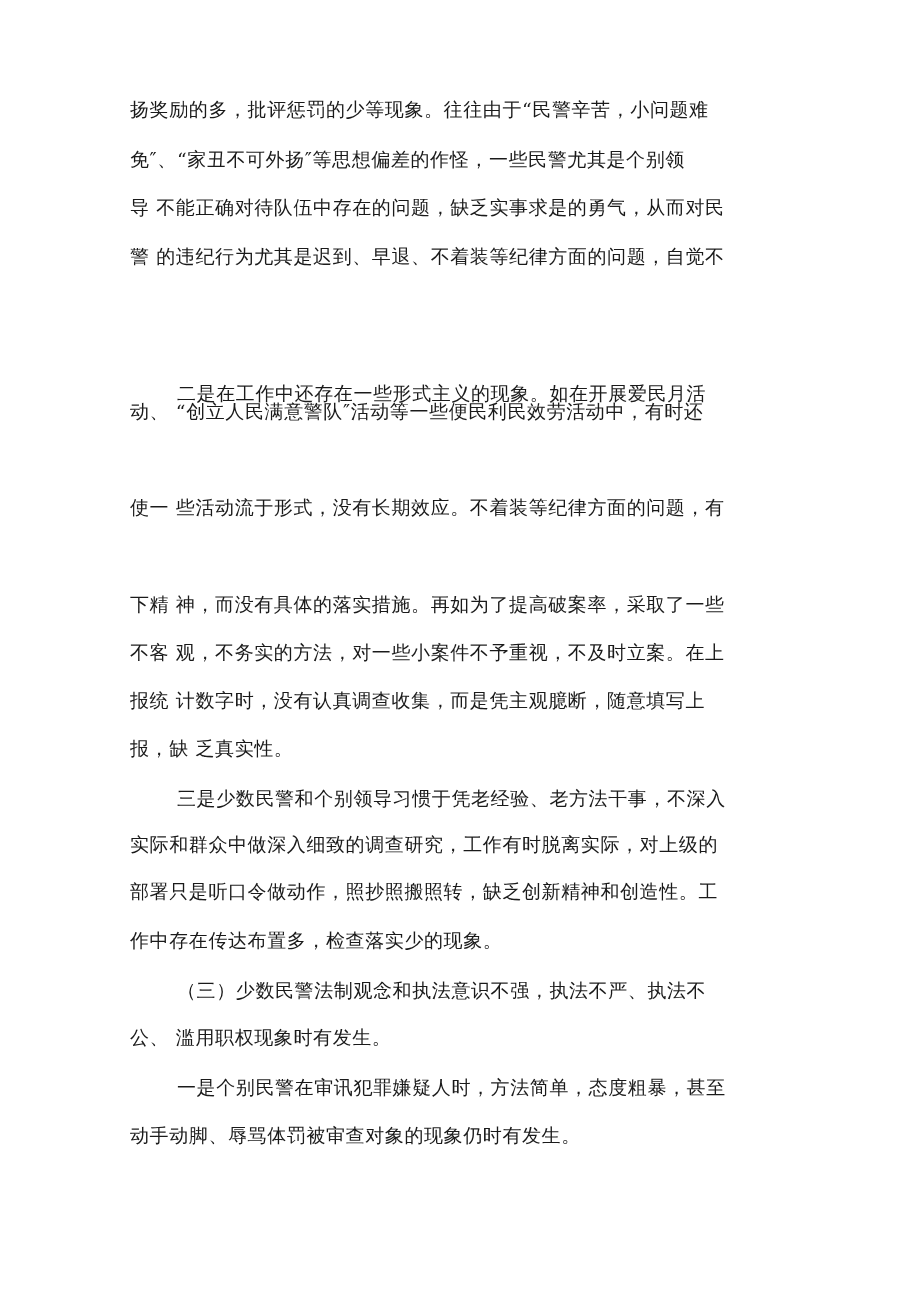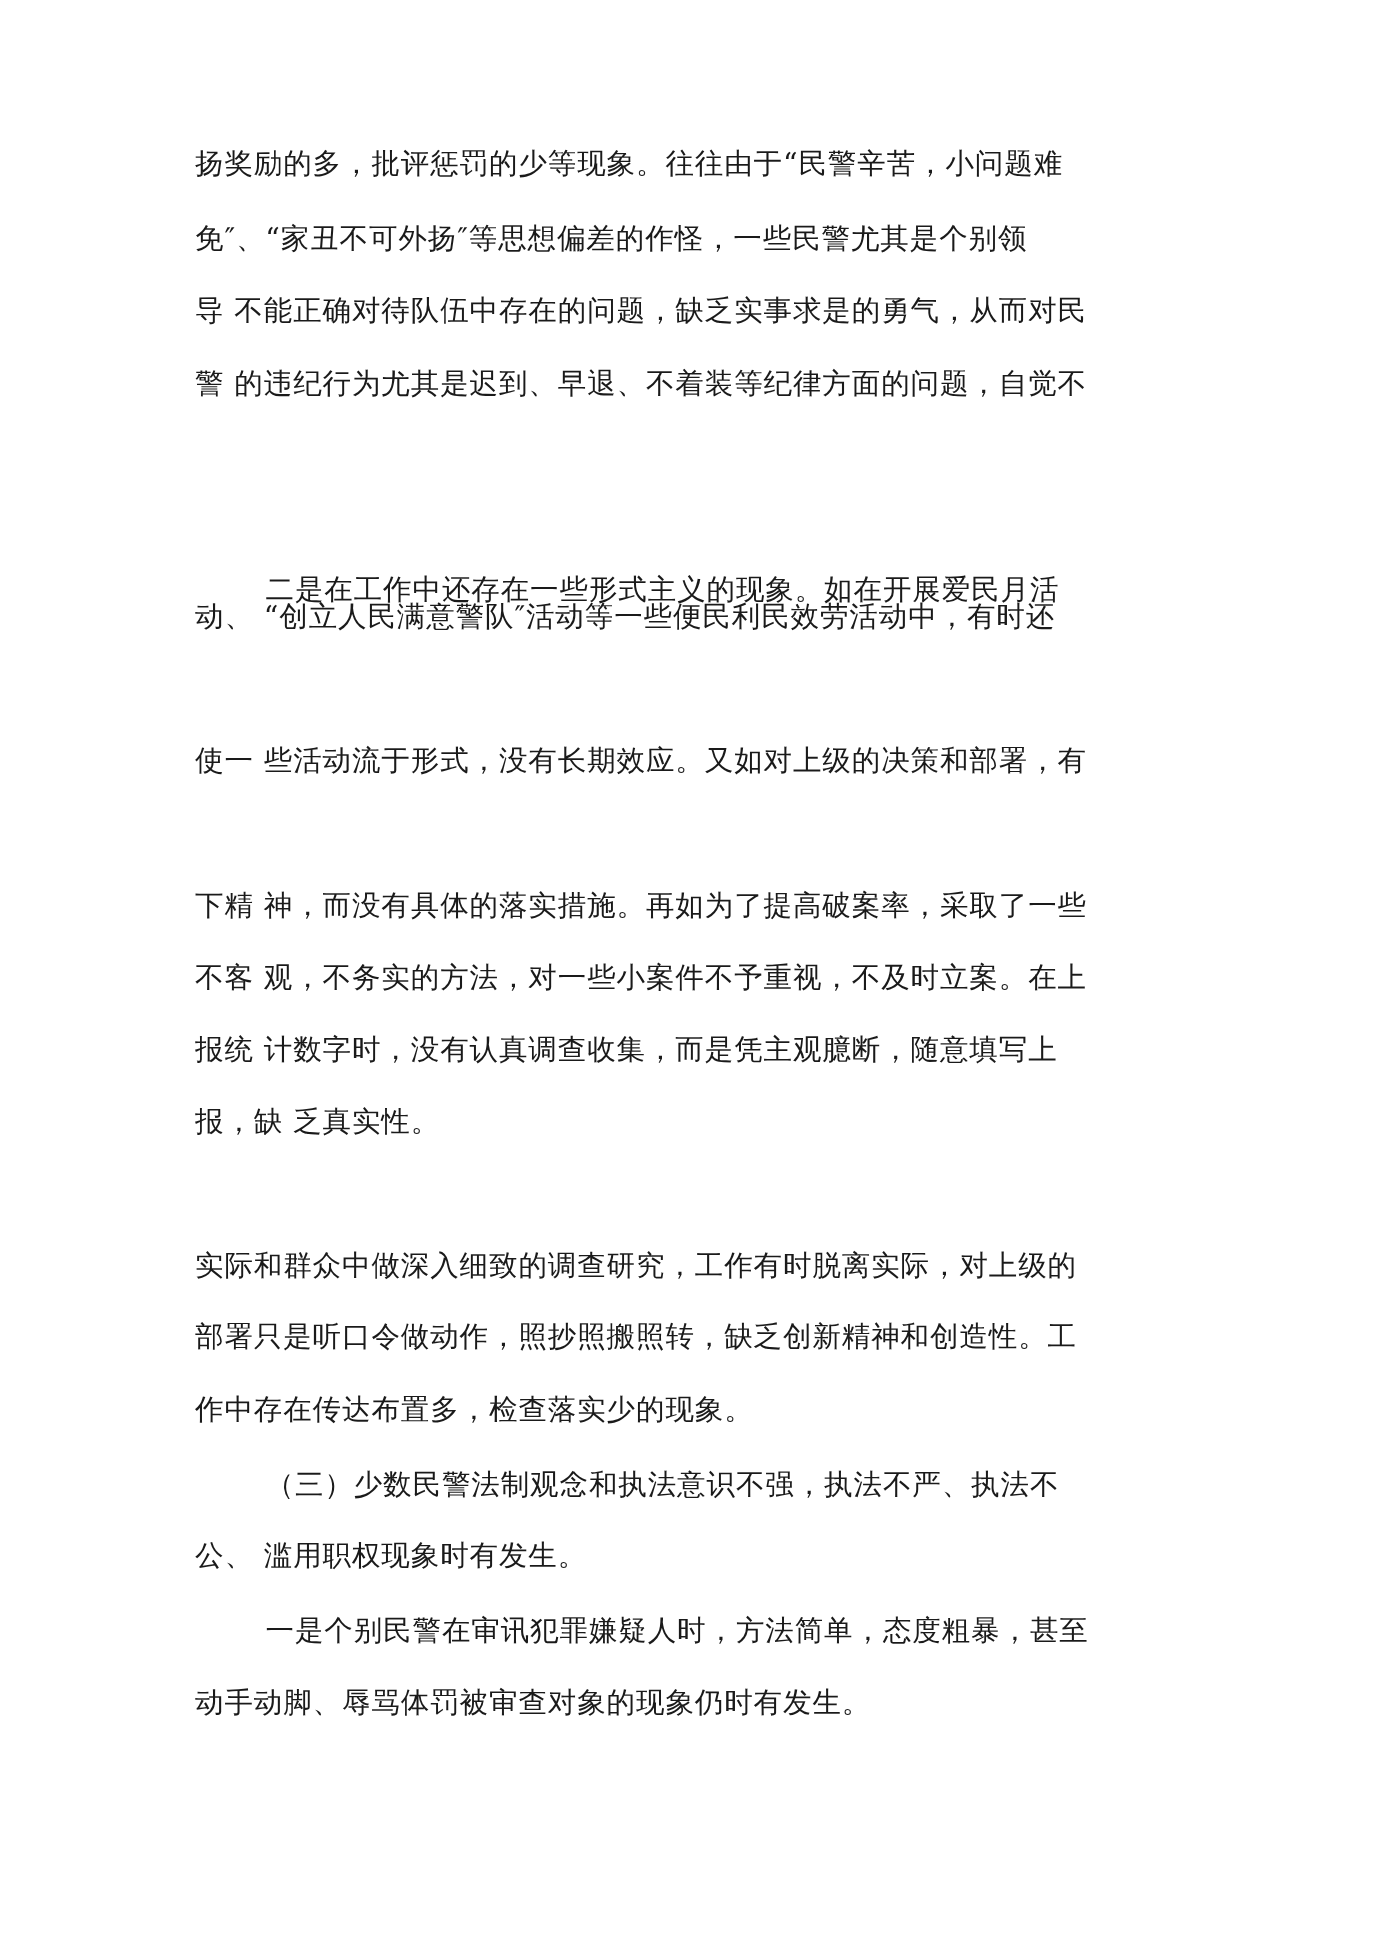--- a/index.html
+++ b/index.html
@@ -39,26 +39,27 @@
 
 <div class="page">
 
   <div class="line" style="top:94px;">扬奖励的多，批评惩罚的少等现象。往往由于“民警辛苦，小问题难</div>
   <div class="line" style="top:144px;">免″、“家丑不可外扬″等思想偏差的作怪，一些民警尤其是个别领</div>
   <div class="line" style="top:192px;">导 不能正确对待队伍中存在的问题，缺乏实事求是的勇气，从而对民</div>
   <div class="line" style="top:241px;">警 的违纪行为尤其是迟到、早退、不着装等纪律方面的问题，自觉不</div>
 
   <div class="line indent" style="top:347px;margin-top:31px;">二是在工作中还存在一些形式主义的现象。如在开展爱民月活</div>
   <div class="line" style="top:396px;">动、 “创立人民满意警队″活动等一些便民利民效劳活动中，有时还</div>
-  <div class="line" style="top:492px;">使一 些活动流于形式，没有长期效应。又如对上级的决策和部署，有</div>
+  <div class="line" style="top:492px;">使一 些活动流于形式，没有长期效应。不着装等纪律方面的问题，有</div>
   <div class="line" style="top:589px;">下精 神，而没有具体的落实措施。再如为了提高破案率，采取了一些</div>
   <div class="line" style="top:637px;">不客 观，不务实的方法，对一些小案件不予重视，不及时立案。在上</div>
   <div class="line" style="top:685px;">报统 计数字时，没有认真调查收集，而是凭主观臆断，随意填写上</div>
   <div class="line" style="top:733px;">报，缺 乏真实性。</div>
 
+  <div class="line indent" style="top:783px;">三是少数民警和个别领导习惯于凭老经验、老方法干事，不深入</div>
   <div class="line" style="top:829px;">实际和群众中做深入细致的调查研究，工作有时脱离实际，对上级的</div>
   <div class="line" style="top:876px;">部署只是听口令做动作，照抄照搬照转，缺乏创新精神和创造性。工</div>
   <div class="line" style="top:925px;">作中存在传达布置多，检查落实少的现象。</div>
 
   <div class="line indent" style="top:975px;">（三）少数民警法制观念和执法意识不强，执法不严、执法不</div>
   <div class="line" style="top:1022px;">公、 滥用职权现象时有发生。</div>
 
   <div class="line indent" style="top:1072px;">一是个别民警在审讯犯罪嫌疑人时，方法简单，态度粗暴，甚至</div>
   <div class="line" style="top:1120px;">动手动脚、辱骂体罚被审查对象的现象仍时有发生。</div>
 

